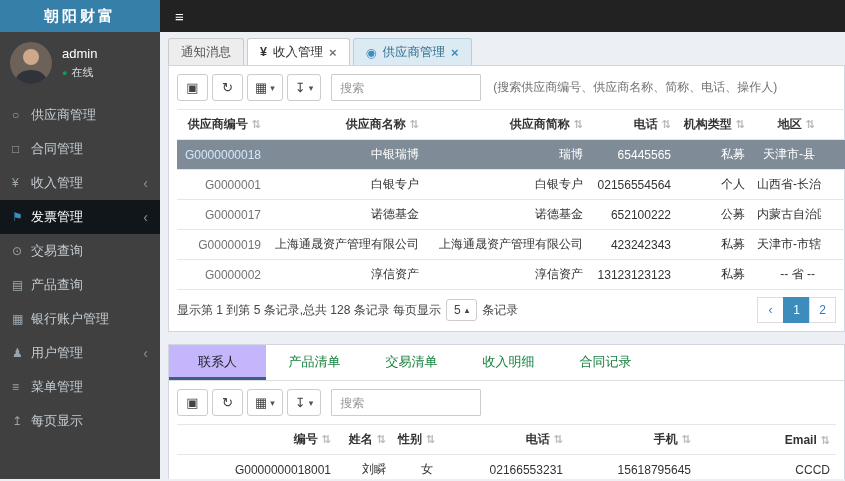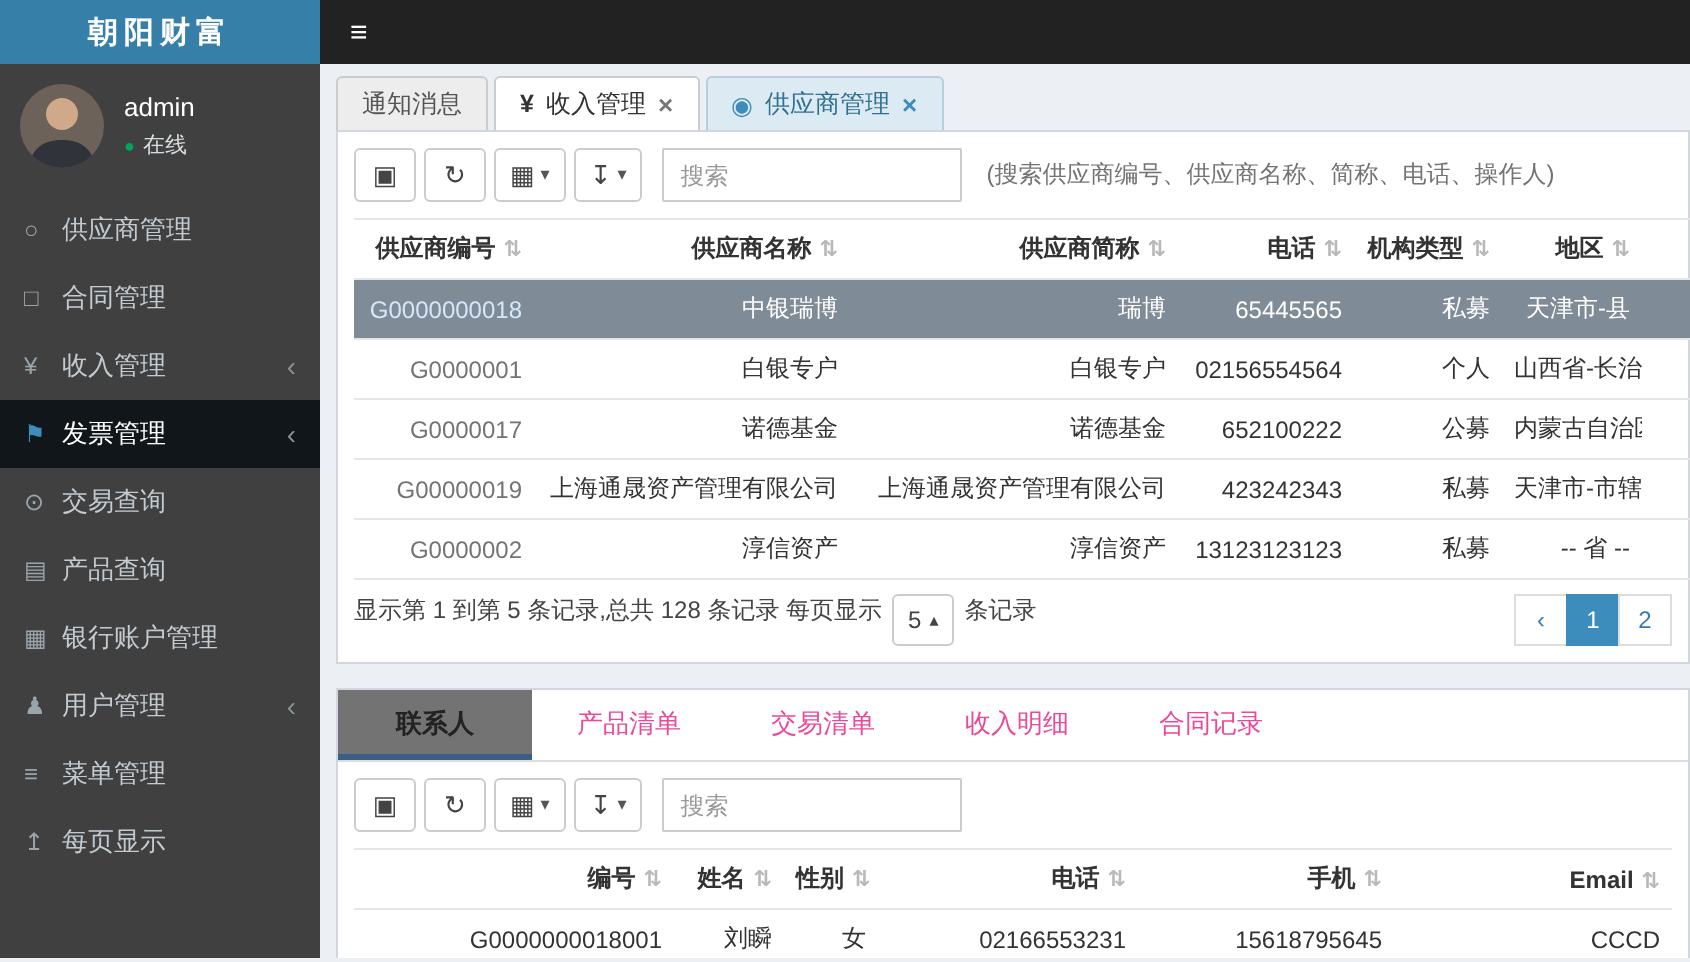--- a/index.html
+++ b/index.html
@@ -58,36 +58,36 @@
   
   table { border-collapse:collapse; table-layout:fixed; font-size:12px; margin-top:8px; }
   th,td { padding:6px; text-align:right; border-bottom:1px solid #e6e6e6; overflow:hidden; white-space:nowrap; }
   thead th { border-top:1px solid #e6e6e6; font-weight:bold; color:#333; }
   .sort { color:#b9b9b9; margin-left:4px; font-size:11px; }
   .link { color:#737373; cursor:pointer; }
   tr.selected { background:#7f8b97; color:#fff; }
   tr.selected .link { color:#d5e8fb; }
 
   
-  .pgrow { display:flex; margin-top:7px; font-size:12px; color:#444; }
+  .pgrow { display:flex; align-items:center; margin-top:7px; font-size:12px; color:#444; }
   .perpage { display:inline-flex; align-items:center; gap:4px; border:1px solid #ccc; border-radius:3px;
              padding:3px 7px; margin:0 5px; background:#fff; cursor:pointer; }
   .perpage .caret { font-size:9px; color:#444; }
   .pages { margin-left:auto; display:flex; }
   .pbtn { min-width:27px; height:26px; border:1px solid #ddd; display:flex; align-items:center;
           justify-content:center; color:#337ab7; background:#fff; margin-left:-1px; font-size:12px; cursor:pointer; }
   .pbtn.active { background:#3c8dbc; border-color:#3c8dbc; color:#fff; }
 
   .gap { height:12px; }
 
   
   .dtabs { display:flex; margin:-8px -8px 2px -8px; border-bottom:1px solid #ddd; }
-  .dtab { width:97px; text-align:center; padding:8px 0 6px 0; font-size:13px; color:#ec4899;
+  .dtab { width:97px; text-align:center; padding:8px 0 6px 0; font-size:13px; color:#15803d;
           border-bottom:3px solid transparent; cursor:pointer; }
-  .dtab.active { background:#737373; border-bottom-color:#3a5f86; font-weight:bold; color:#222; }
+  .dtab.active { background:#c4b5fd; border-bottom-color:#3a5f86; font-weight:normal; color:#222; }
 </style>
 </head>
 <body>
 
 <div class="topbar">
   <div class="logo">朝阳财富</div>
   <div class="navbar">
     <span class="toggle">≡</span>
   </div>
 </div>

